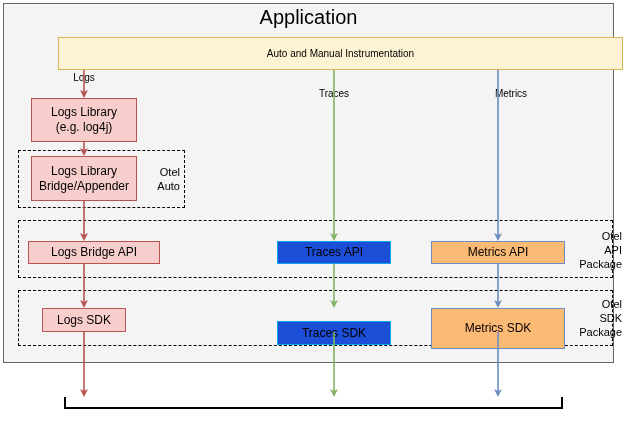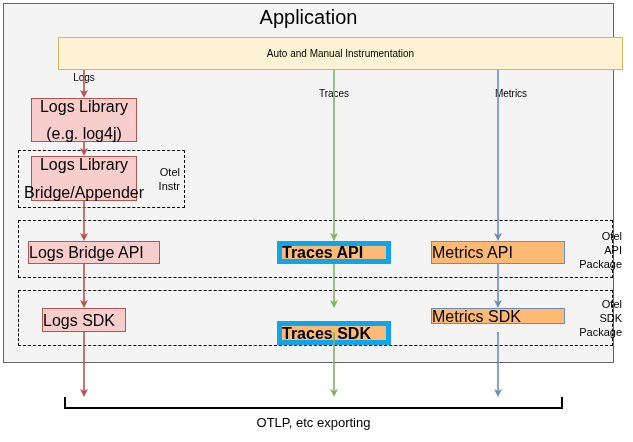--- a/index.html
+++ b/index.html
@@ -46,28 +46,28 @@
     justify-content: center;
     font-size: 10px;
     color: #000000;
     margin-left: 28px;
   }
 
   
   .node {
     display: flex;
     align-items: center;
-    justify-content: space-between;
-    text-align: center;
-    font-size: 16px;
+    justify-content: center;
+    text-align: center;
+    font-size: 12px;
     color: #000000;
     line-height: 15px;
   }
   .node.red   { background: #f8cecc; border: 1px solid #b85450; }
-  .node.green { background: #fdba74; border: 5px solid #0ea5e9; font-weight: bold; }
+  .node.green { background: #1d4ed8; border: 1px solid #0ea5e9; }
   .node.blue  { background: #fdba74; border: 1px solid #6c8ebf; }
 
   
   .dashed-group {
     border: 1.5px dashed #000000;
     background: transparent;
   }
   .group-label {
     font-size: 11px;
     color: #000000;
@@ -116,21 +116,21 @@
   <div class="abs edge-label" style="left:481px; top:88px; width:60px;">Metrics</div>
 
   <div class="abs node red" style="left:31px; top:98px; width:106px; height:44px; flex-direction:column;">
     <span>Logs Library</span>
     <span>(e.g. log4j)</span>
   </div>
 
   <div class="abs dashed-group" style="left:18px; top:150px; width:167px; height:58px;"></div>
   <div class="abs group-label" style="left:134px; top:165px; width:46px;">
     <div>Otel</div>
-    <div>Instr</div>
+    <div>Auto</div>
   </div>
 
   <div class="abs node red" style="left:31px; top:156px; width:106px; height:45px; flex-direction:column;">
     <span>Logs Library</span>
     <span>Bridge/Appender</span>
   </div>
 
   <div class="abs dashed-group" style="left:18px; top:220px; width:595px; height:58px;"></div>
   <div class="abs group-label" style="left:570px; top:229px; width:52px;">
     <div>Otel</div>
@@ -154,21 +154,21 @@
     <div>SDK</div>
     <div>Package</div>
   </div>
 
   <div class="abs node red" style="left:42px; top:308px; width:84px; height:24px;">
     <span>Logs SDK</span>
   </div>
   <div class="abs node green" style="left:277px; top:321px; width:114px; height:24px;">
     <span>Traces SDK</span>
   </div>
-  <div class="abs node blue" style="left:431px; top:308px; width:134px; height:16px;">
+  <div class="abs node blue" style="left:431px; top:308px; width:134px; height:41px;">
     <span>Metrics SDK</span>
   </div>
 
   <svg id="wires" class="abs" viewBox="0 0 633 442">
     <defs>
       <marker id="ah-red" markerWidth="8" markerHeight="8" refX="4" refY="4" orient="auto" markerUnits="userSpaceOnUse">
         <path d="M0,0 L8,4 L0,8 L2,4 Z" fill="#b85450"></path>
       </marker>
       <marker id="ah-green" markerWidth="8" markerHeight="8" refX="4" refY="4" orient="auto" markerUnits="userSpaceOnUse">
         <path d="M0,0 L8,4 L0,8 L2,4 Z" fill="#82b366"></path>
@@ -188,15 +188,14 @@
     <line x1="334" y1="264" x2="334" y2="304" stroke="#82b366" stroke-width="1.6" marker-end="url(#ah-green)"></line>
     <line x1="334" y1="332" x2="334" y2="393" stroke="#82b366" stroke-width="1.6" marker-end="url(#ah-green)"></line>
 
     <line x1="498" y1="70" x2="498" y2="237" stroke="#6c8ebf" stroke-width="1.6" marker-end="url(#ah-blue)"></line>
     <line x1="498" y1="264" x2="498" y2="304" stroke="#6c8ebf" stroke-width="1.6" marker-end="url(#ah-blue)"></line>
     <line x1="498" y1="332" x2="498" y2="393" stroke="#6c8ebf" stroke-width="1.6" marker-end="url(#ah-blue)"></line>
 
     <path d="M65,397 L65,408 L562,408 L562,397" fill="none" stroke="#000000" stroke-width="2"></path>
   </svg>
 
-  <div id="export-caption" class="abs">OTLP, etc exporting</div>
 
 </div>
 
 </body></html>

